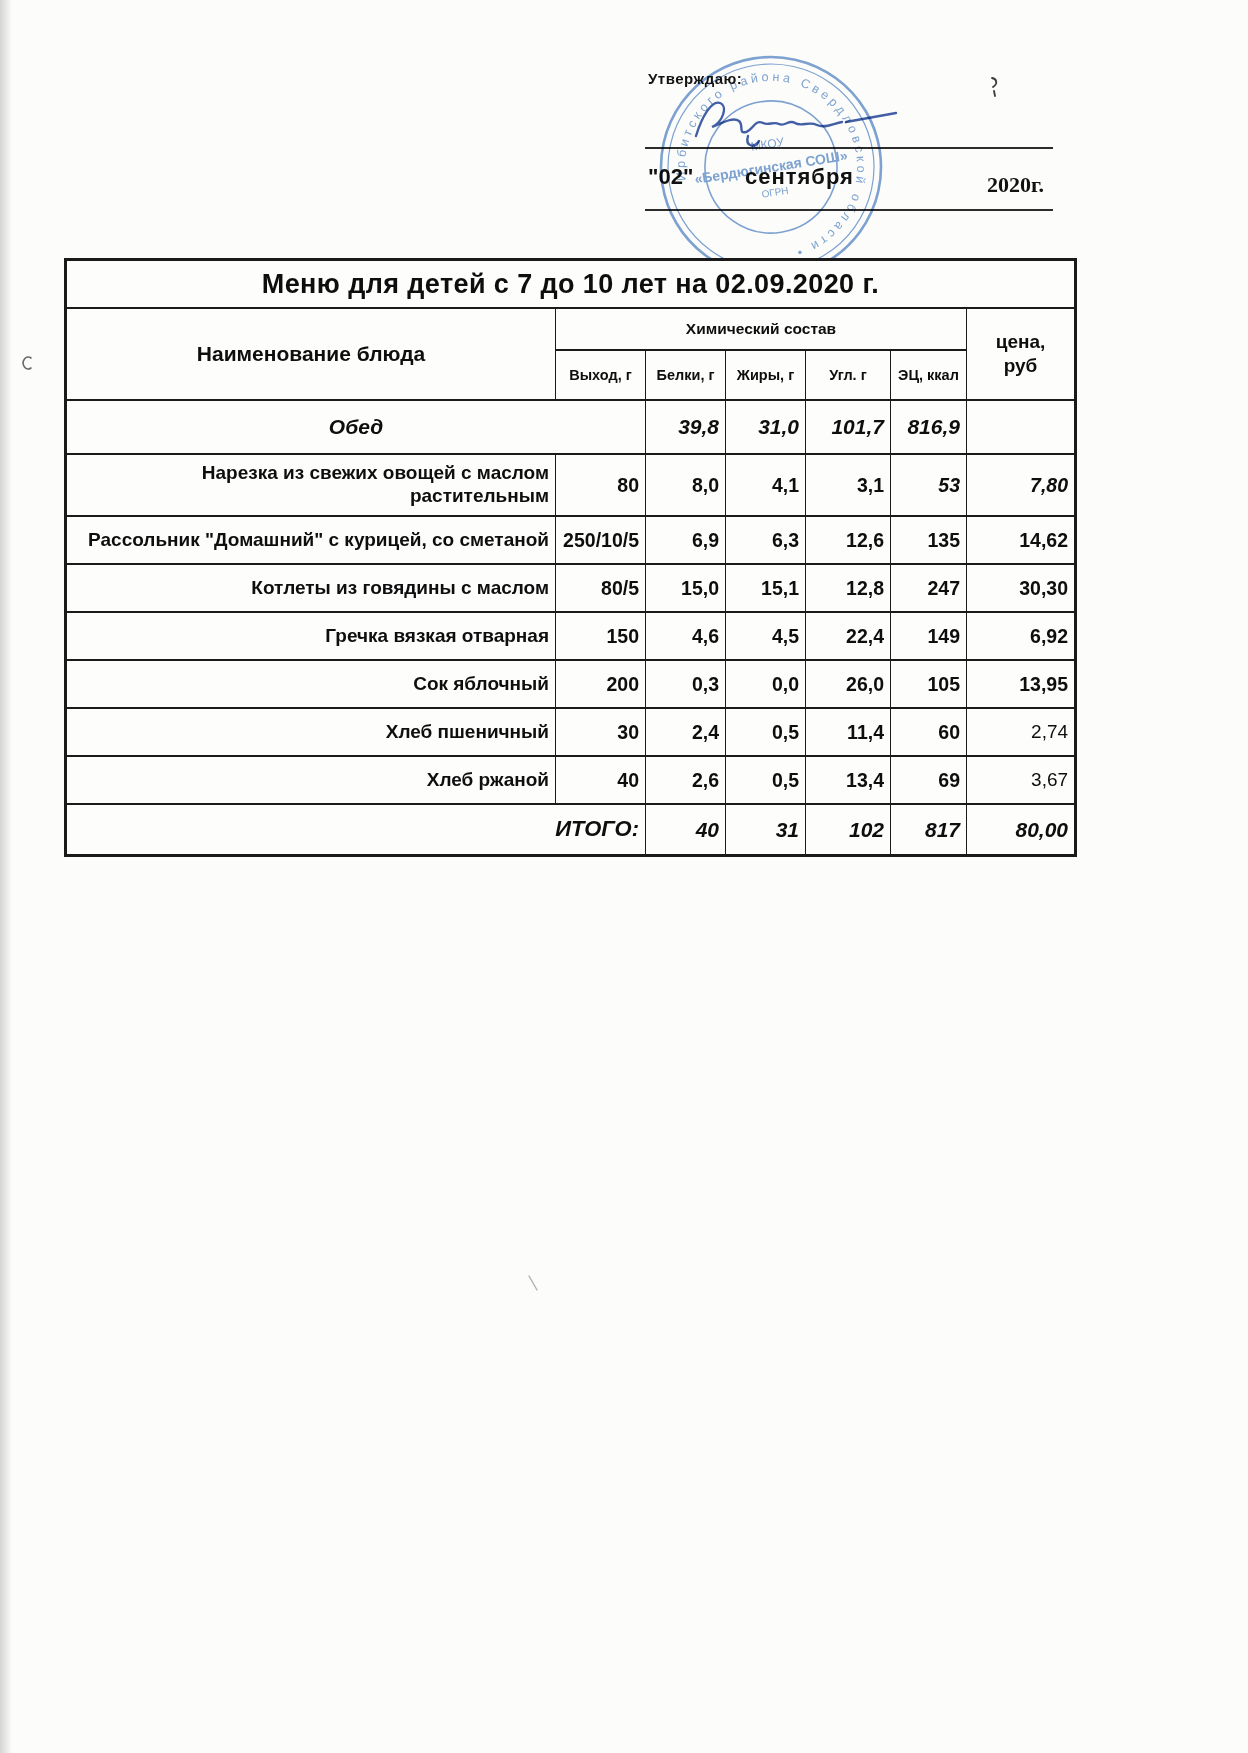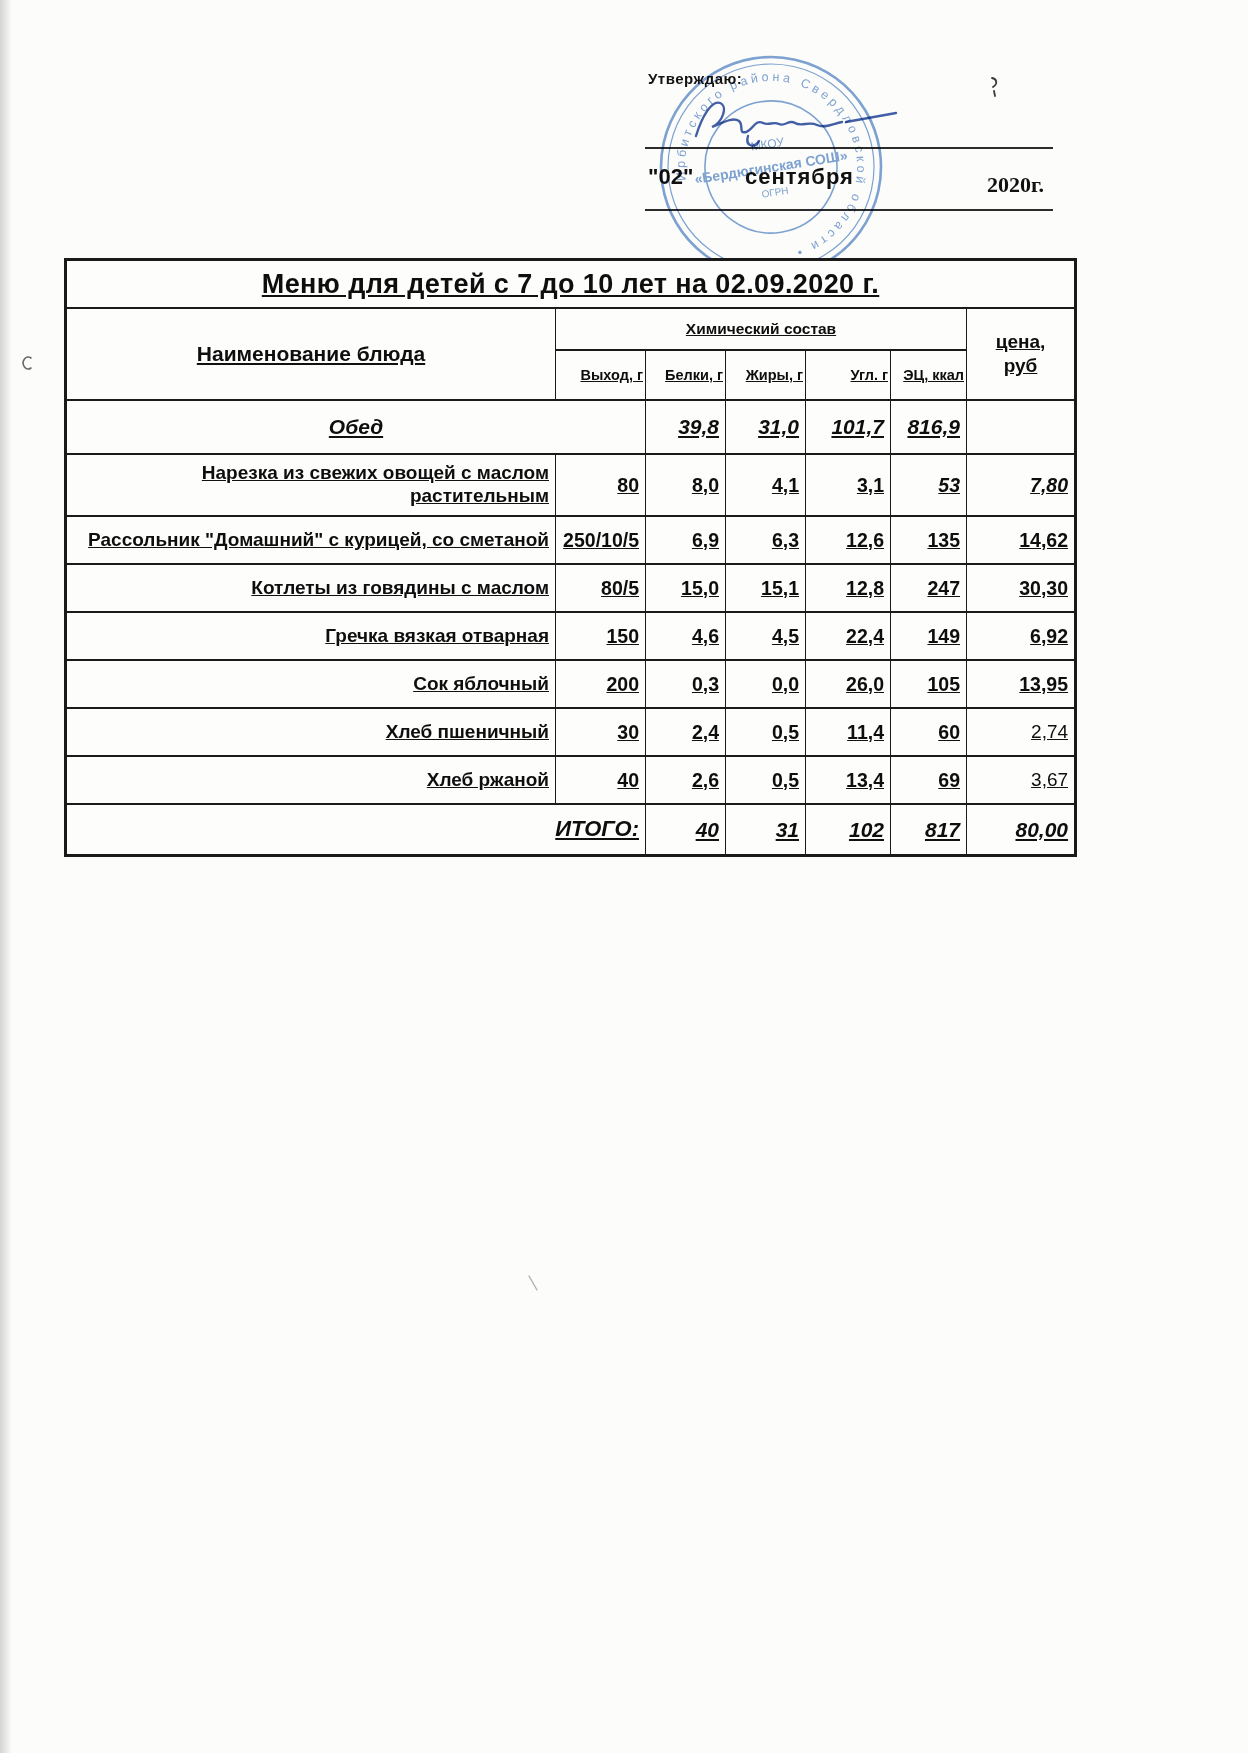--- a/index.html
+++ b/index.html
@@ -32,35 +32,35 @@
   .date-month{position:absolute;left:97px;top:0;font-size:22px;font-weight:bold;letter-spacing:1px;}
   .date-year{position:absolute;right:4px;top:8px;font-size:22px;font-weight:bold;font-family:Liberation Serif, serif;}
   .stamp-svg{
     position:absolute;left:650px;top:46px;width:242px;height:242px;
     opacity:.8;mix-blend-mode:multiply;transform:rotate(-9deg);
   }
   
   .table-wrap{position:absolute;left:64px;top:258px;width:1012px;}
   table.menu{
     width:1010px;border-collapse:collapse;table-layout:fixed;
-    border:3px solid #1a1a1a;background:#fdfdfc;text-decoration:underline;
+    border:3px solid #1a1a1a;background:#fdfdfc;
   }
   table.menu th,table.menu td{
     border-left:1.6px solid #1b1b1b;border-right:1.6px solid #1b1b1b;
     border-top:2px solid #1b1b1b;border-bottom:2px solid #1b1b1b;
     color:#0e0e0e;padding:2px 6px;overflow:hidden;
   }
   th.title-cell{
     height:42px;font-size:27px;font-weight:bold;letter-spacing:.4px;
     text-align:center;padding:2px 0;
   }
   th.h-name{font-size:21px;font-weight:bold;text-align:center;}
   th.h-chem{height:36px;font-size:15.5px;font-weight:bold;text-align:center;}
   th.h-price{font-size:19px;font-weight:bold;text-align:center;white-space:pre-line;line-height:1.25;}
-  tr.subhead th{height:44px;font-size:14.5px;font-weight:bold;text-align:right;padding:2px 2px;}
+  tr.subhead th{height:44px;font-size:14.5px;font-weight:bold;text-align:center;padding:2px 2px;}
   td.name{font-size:19px;font-weight:bold;text-align:right;padding-left:8px;line-height:1.2;}
   td.num{font-size:19.5px;font-weight:bold;text-align:right;}
   td.em{font-style:italic;}
   td.reg{font-weight:400;font-size:19px;}
   td.sec{text-align:center;font-style:italic;font-size:22px;font-weight:bold;}
   tr.row-dish td{height:42px;}
   tr.tall td{height:56px;}
   tr.row-section td{height:48px;font-size:21px;font-style:italic;}
   tr.row-total td{height:45px;font-style:italic;font-size:21px;}
   tr.row-total td.name{font-size:22px;}

